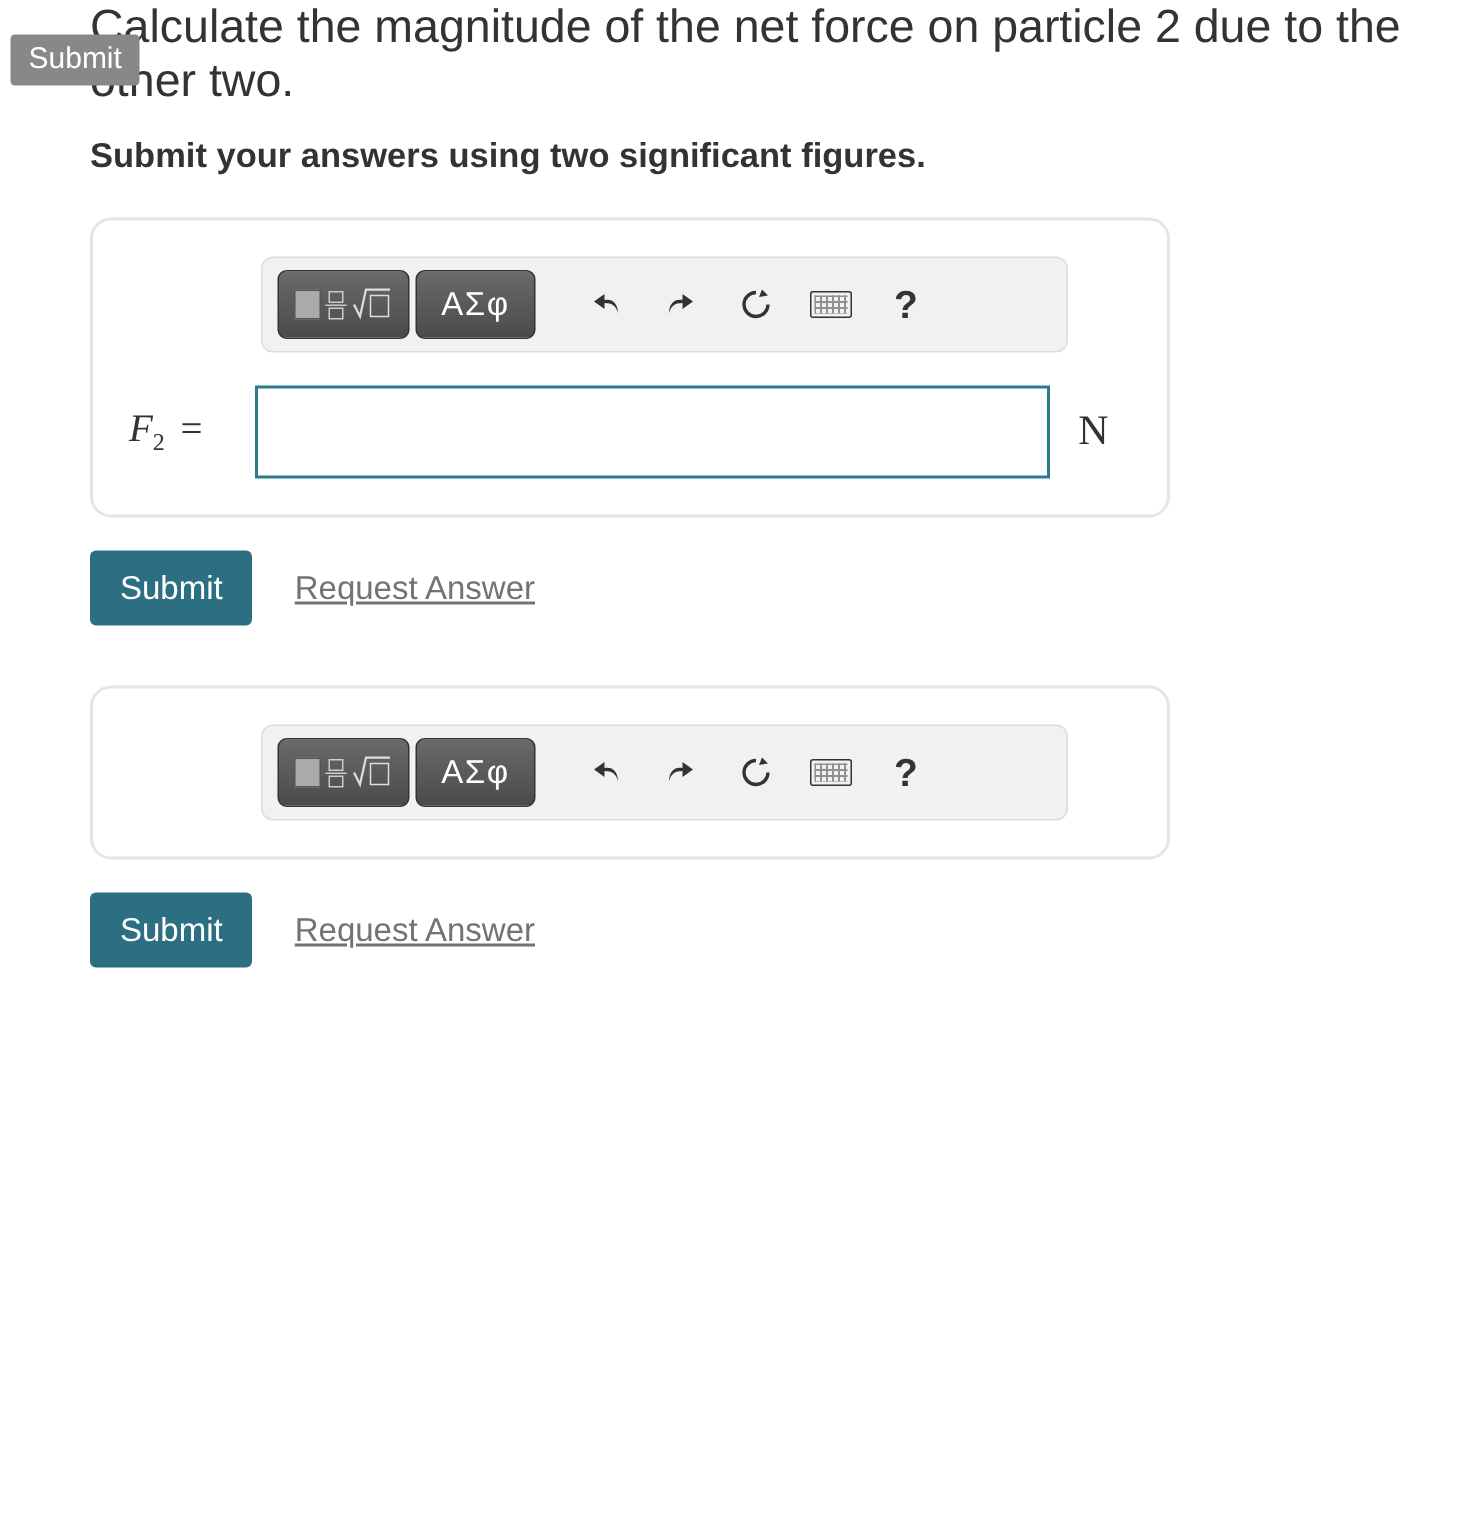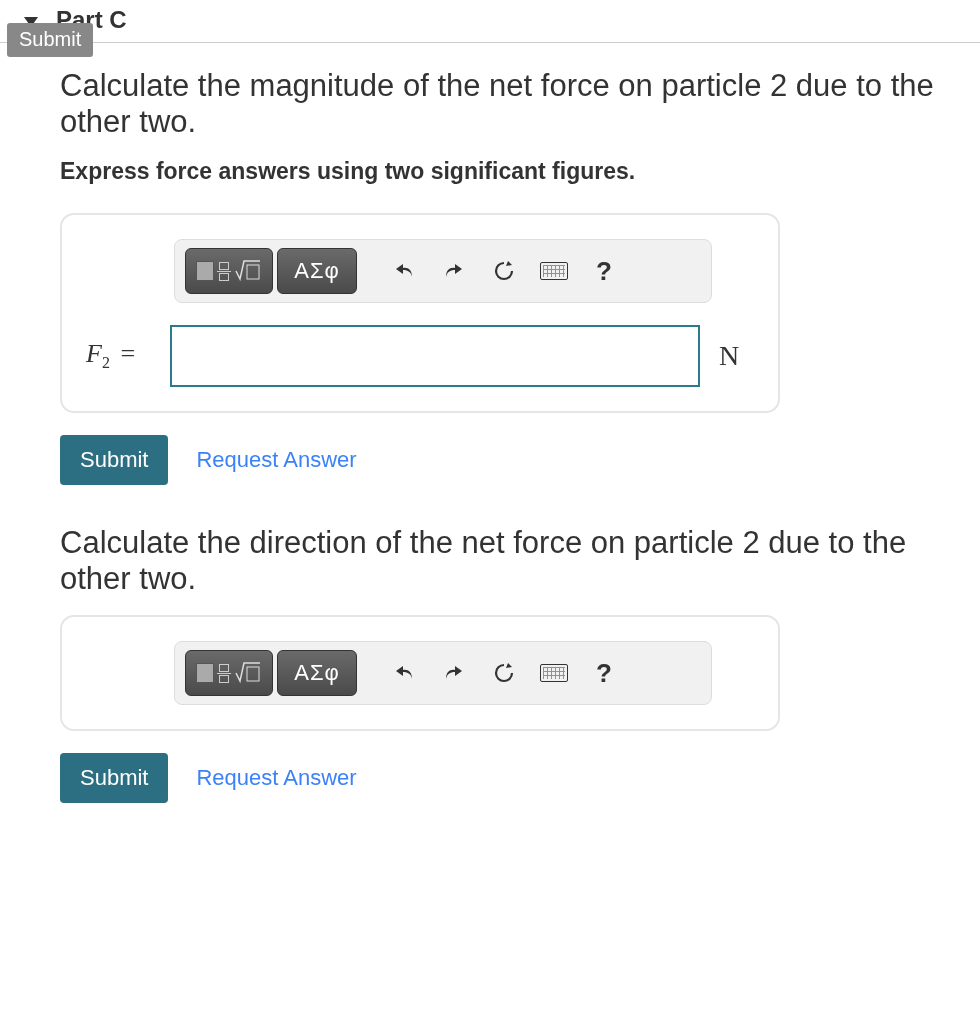--- a/index.html
+++ b/index.html
@@ -175,38 +175,35 @@
   .submit-btn {
     background: #2d6f82;
     color: #fff;
     border: none;
     padding: 12px 20px;
     font-size: 22px;
     border-radius: 4px;
     cursor: pointer;
   }
   .request-link {
-    color: #3b82f6;
+    color: #737373;
     font-size: 22px;
+    text-decoration: underline;
     cursor: pointer;
   }
 </style>
 </head>
 <body>
 
 <div class="float-submit">Submit</div>
 
 <div class="part">
-  <div class="part-header">
-    <span class="caret"></span>
-    <span>Part C</span>
-  </div>
   <div class="content">
     <div class="prompt">Calculate the magnitude of the net force on particle 2 due to the other two.</div>
-    <div class="hint">Express force answers using two significant figures.</div>
+    <div class="hint">Submit your answers using two significant figures.</div>
 
     <div class="answer-box">
       <div class="toolbar">
         <div class="tool-btn-grp">
           <div class="tool-btn tmpl">
             <span class="tmpl-box"></span>
             <span class="tmpl-frac">
               <span class="sm"></span>
                 <span class="bar"></span>
                 <span class="sm"></span>
@@ -254,21 +251,20 @@
 
     <div class="actions">
       <button class="submit-btn">Submit</button>
       <a class="request-link">Request Answer</a>
     </div>
   </div>
 </div>
 
 <div class="part d">
   <div class="content">
-    <div class="prompt">Calculate the direction of the net force on particle 2 due to the other two.</div>
 
     <div class="answer-box">
       <div class="toolbar">
         <div class="tool-btn-grp">
           <div class="tool-btn tmpl">
             <span class="tmpl-box"></span>
             <span class="tmpl-frac">
               <span class="sm"></span>
                 <span class="bar"></span>
                 <span class="sm"></span>

